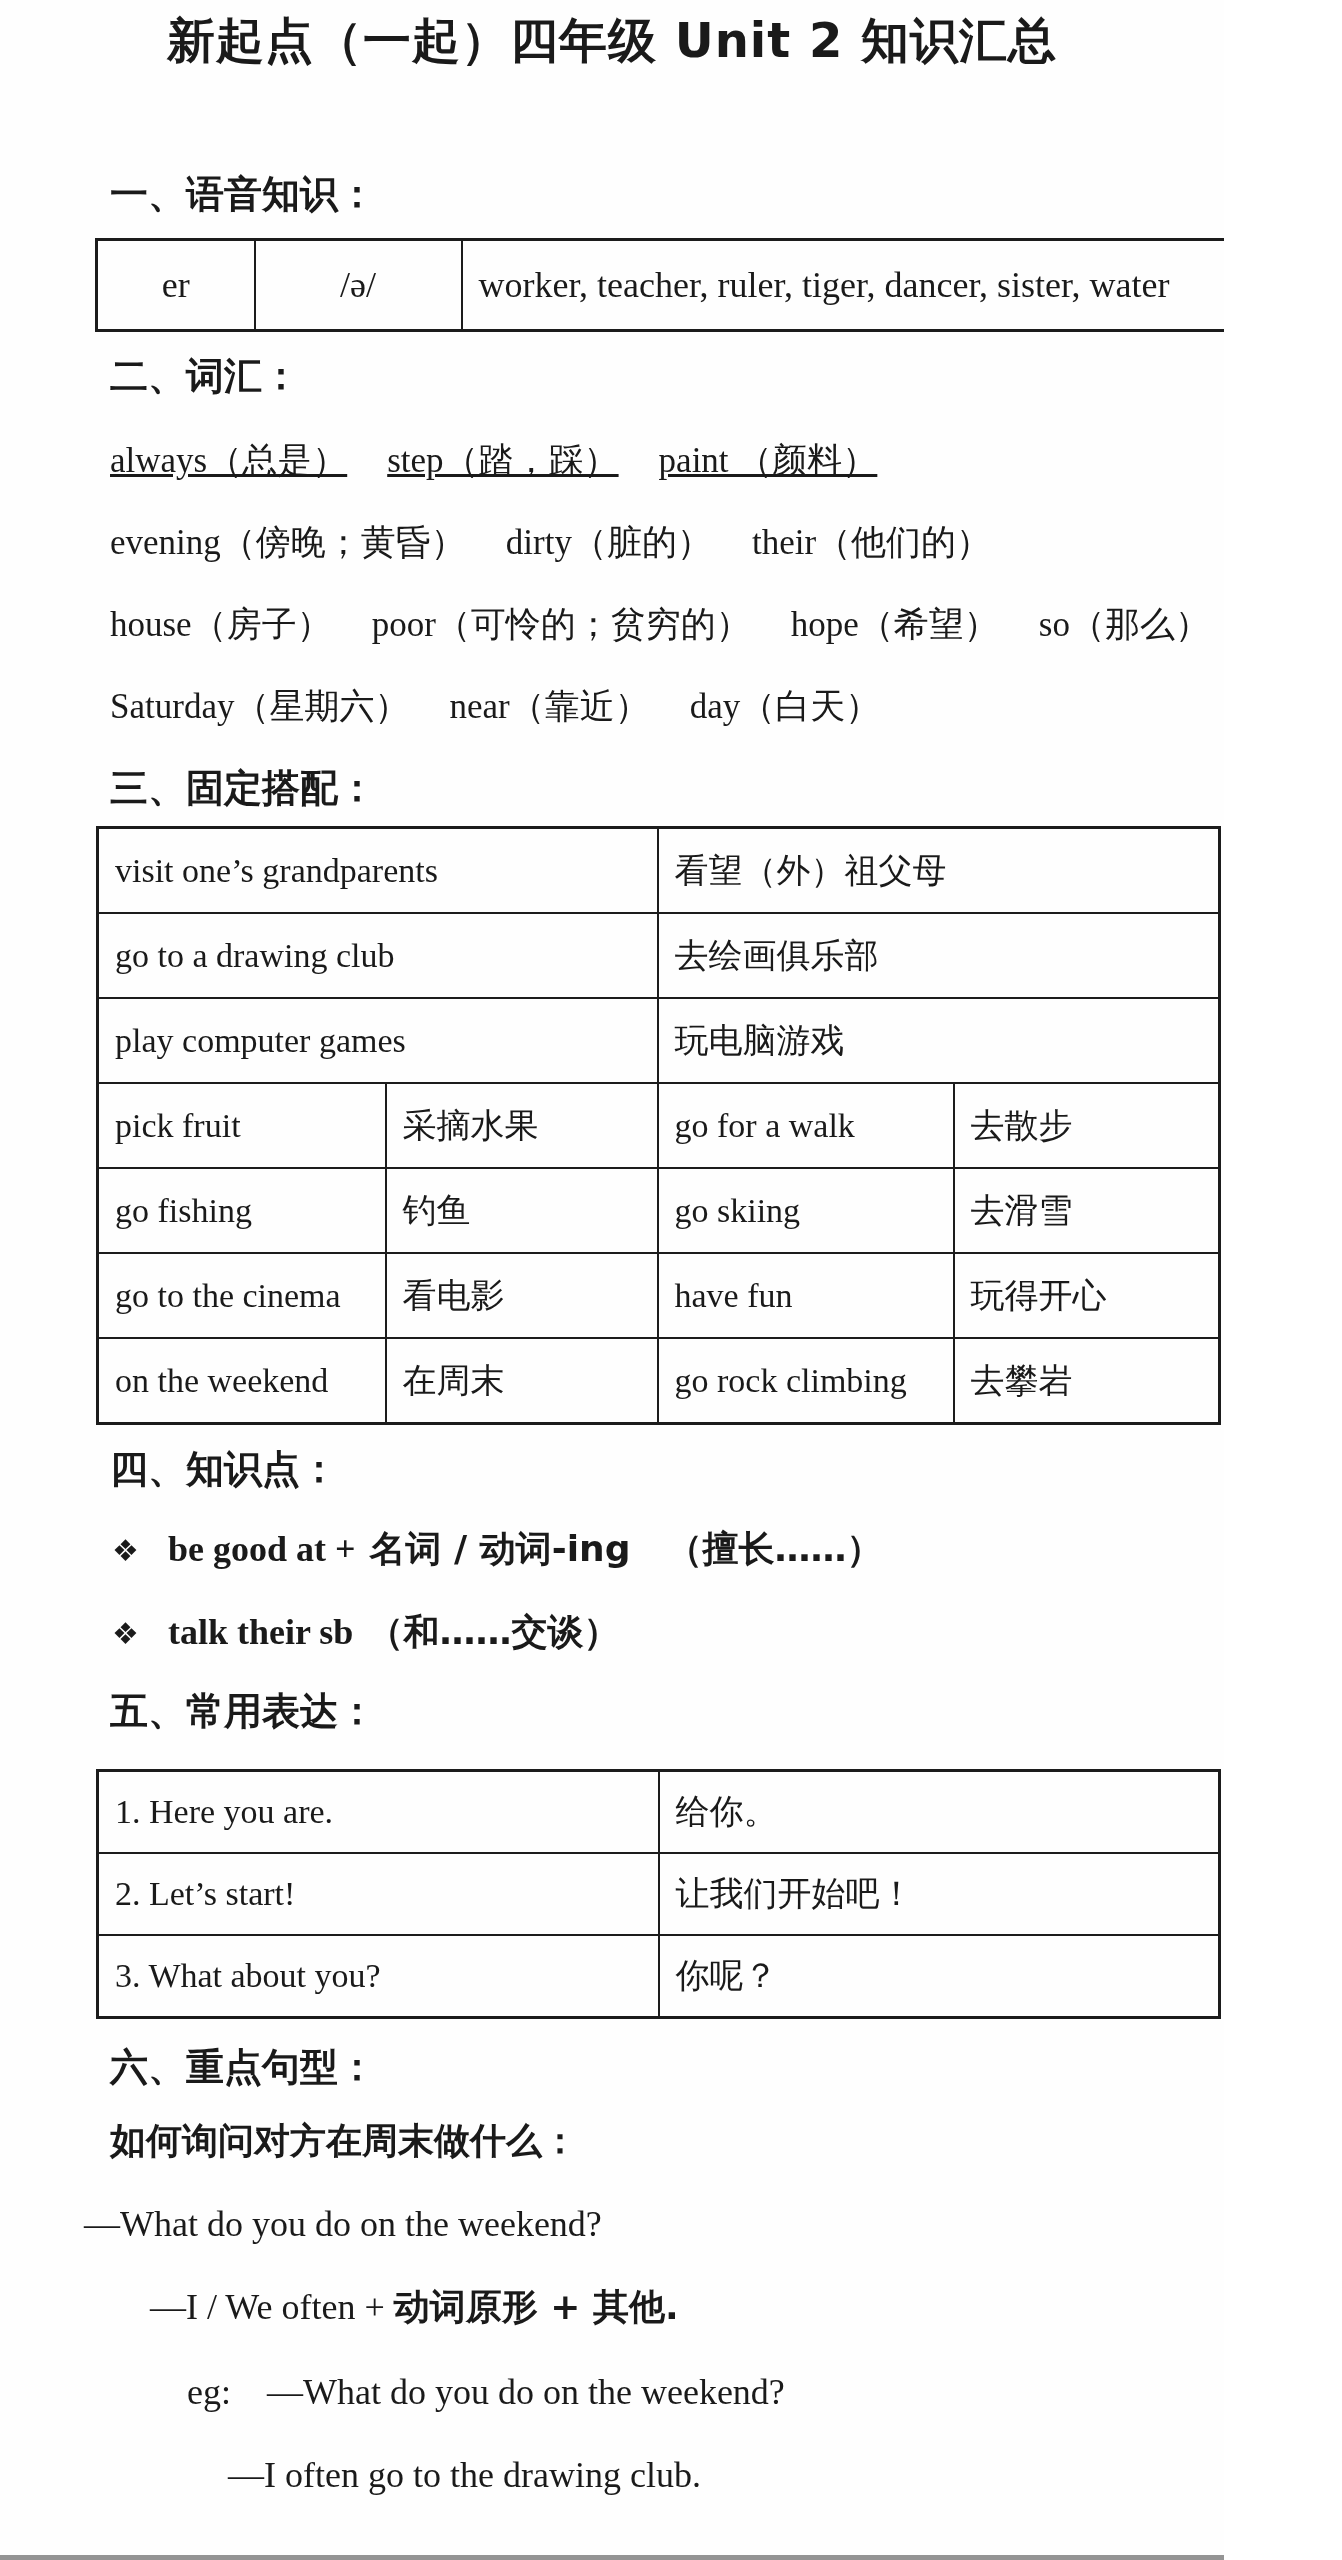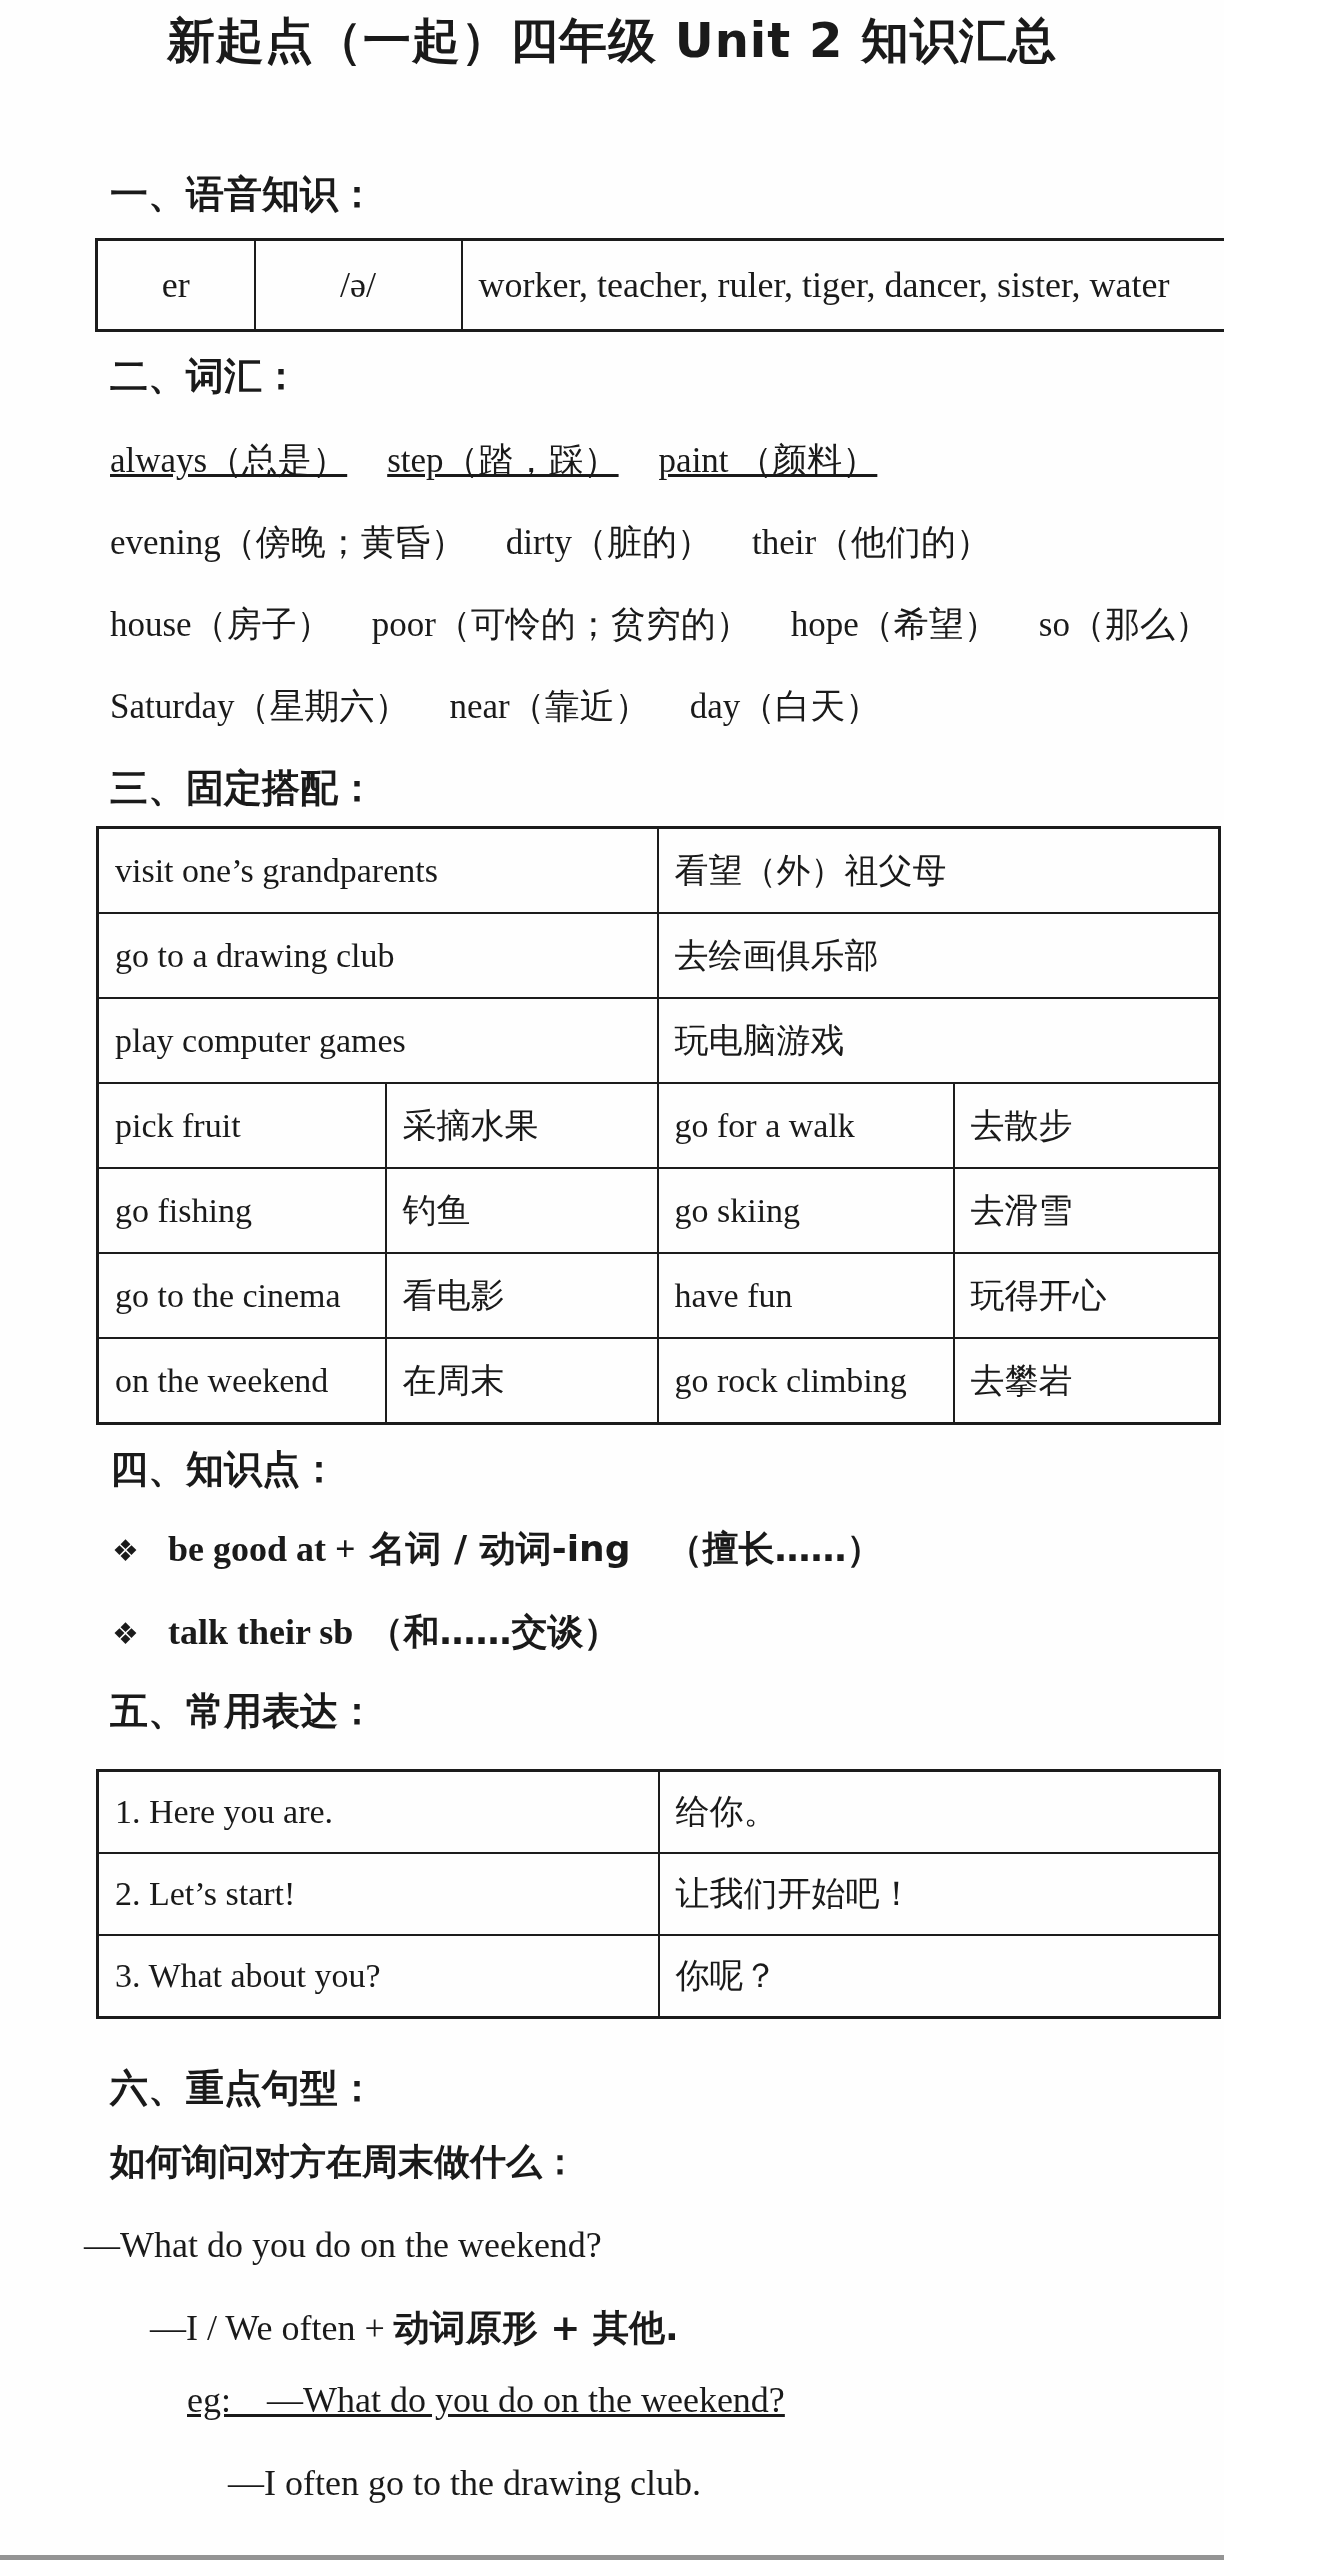--- a/index.html
+++ b/index.html
@@ -26,21 +26,21 @@
     font-family: "DejaVu Sans", "Liberation Sans", sans-serif;
     font-weight: 700;
     font-size: 38px;
     line-height: 44px;
   }
   .h-phonics      { margin-top: 102px; }
   .h-vocab        { margin-top: 22px; }
   .h-collocations { margin-top: 37px; }
   .h-keypoints    { margin-top: 22px; }
   .h-expressions  { margin-top: 31px; }
-  .h-patterns     { margin-top: 47px; }
+  .h-patterns     { margin-top: 26px; }
 
   table {
     border-collapse: collapse;
     table-layout: fixed;
     border: 3px solid #1c1c1c;
   }
   td {
     border: 2px solid #1c1c1c;
     vertical-align: middle;
     padding: 0 16px;
@@ -96,21 +96,21 @@
     font-size: 36px;
     line-height: 46px;
   }
   .sentence {
     font-size: 36px;
     line-height: 48px;
     white-space: nowrap;
   }
   .s-0 { margin-top: 36px; margin-left: 84px; }
   .s-1 { margin-top: 35px; margin-left: 150px; }
-  .s-2 { margin-top: 24px; margin-left: 187px; text-decoration: underline; }
+  .s-2 { margin-top: 37px; margin-left: 187px; }
   .s-3 { margin-top: 35px; margin-left: 228px; }
   .zh-bold { font-family: "DejaVu Sans", "Liberation Sans", sans-serif; font-weight: 700; }
 
   .bottom-strip {
     position: absolute;
     left: 0; bottom: 0;
     width: 100%; height: 5px;
     background: #5a5a5a;
     opacity: 0.65;
   }

